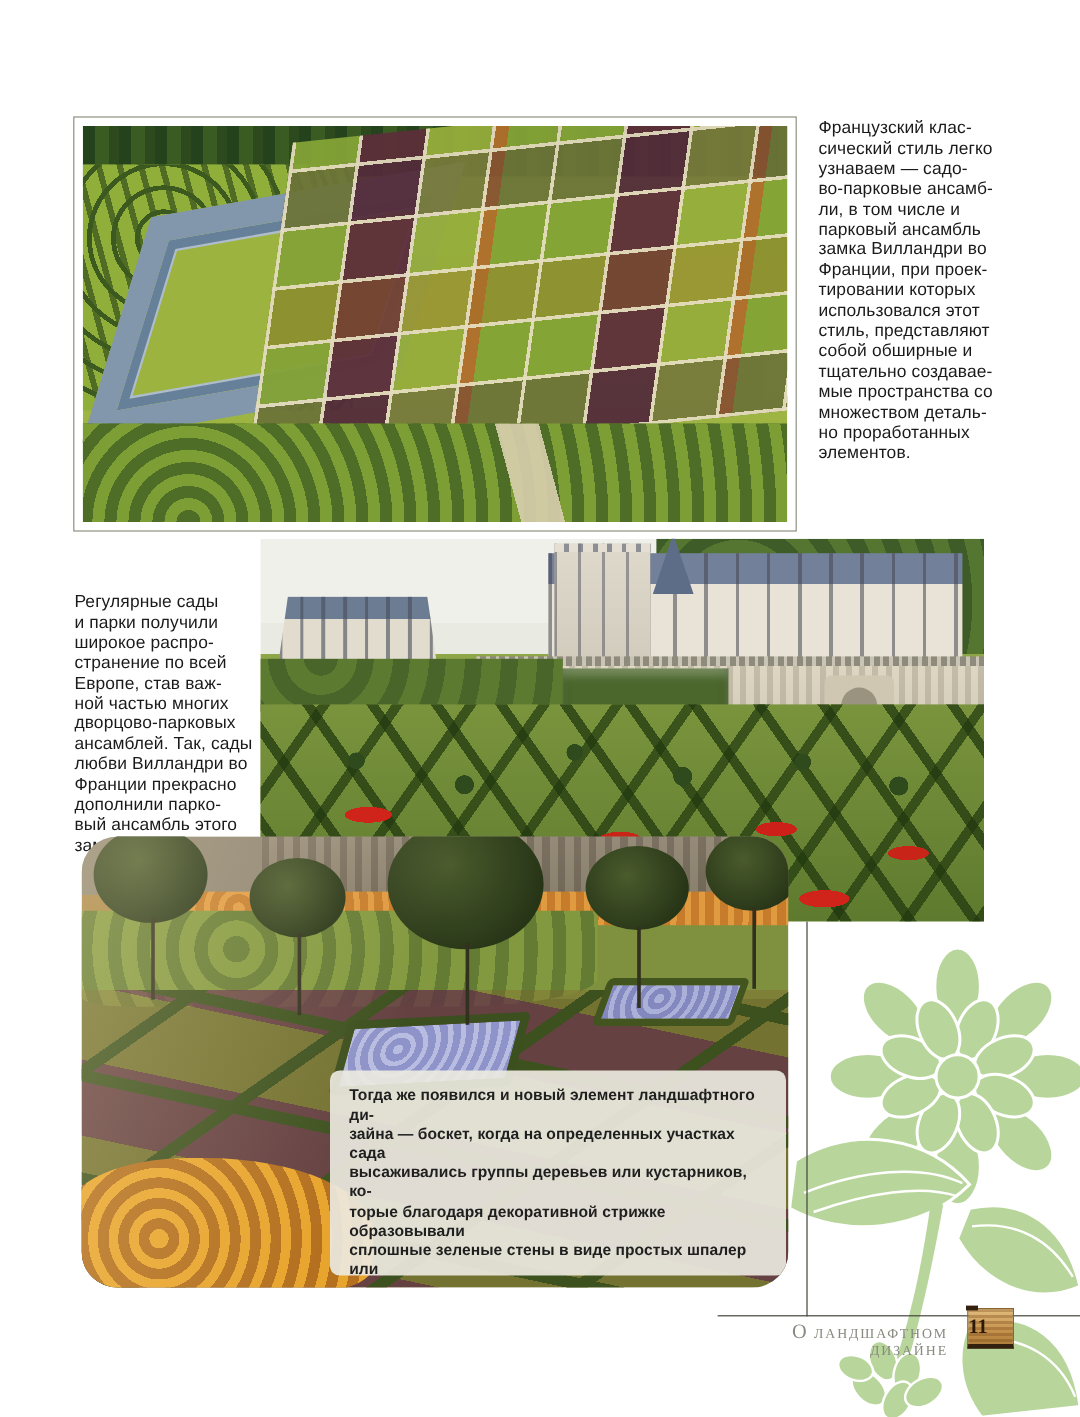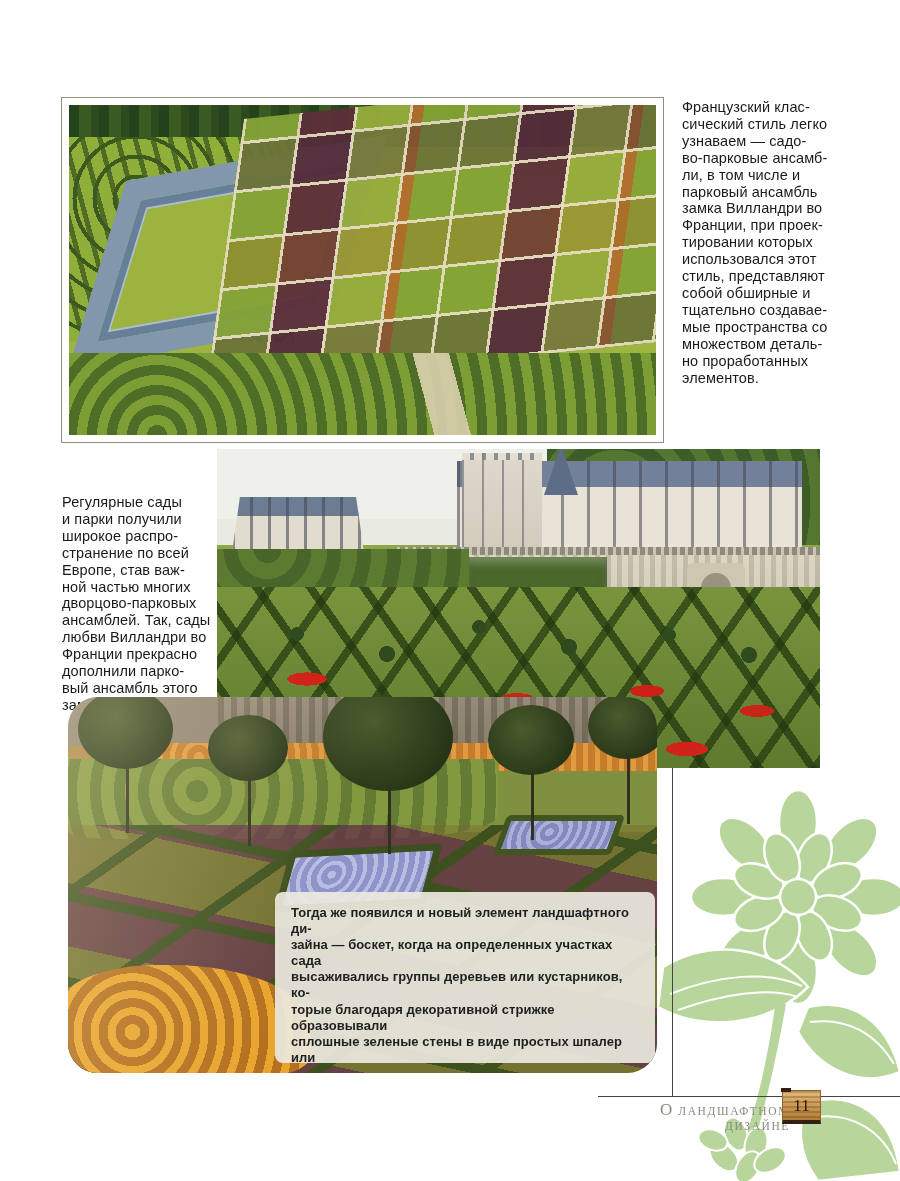--- a/index.html
+++ b/index.html
@@ -139,27 +139,27 @@
   
   .v-rule{position:absolute;left:672px;top:768px;width:1px;height:329px;background:#45453d;z-index:4;}
   .h-rule{position:absolute;left:598px;top:1096px;width:302px;height:1px;background:#45453d;z-index:4;}
   .footer-title{
     position:absolute;left:600px;top:1100px;width:190px;text-align:right;z-index:4;display:block;
     font-family:"Liberation Serif",serif;text-transform:uppercase;
     font-size:11.5px;letter-spacing:1.6px;color:#878a7e;
   }
   .footer-title::first-letter{font-size:17px;}
   .page-badge{
-    position:absolute;left:782px;top:1090px;width:37px;height:29px;z-index:5;box-sizing:content-box;
+    position:absolute;left:806px;top:1090px;width:37px;height:29px;z-index:5;box-sizing:content-box;
     border:1px solid #8a6530;border-bottom:4px solid #33200e;
     background:
       repeating-linear-gradient(180deg, rgba(110,60,15,.30) 0 2px, transparent 2px 5px),
       linear-gradient(180deg,#e2bc7d,#c5934d 60%,#b07f3c);
-    display:flex;align-items:center;justify-content:center;
-    font-family:"Liberation Serif",serif;font-size:17px;font-weight:normal;color:#2b1a0a;
+    display:flex;align-items:center;justify-content:flex-start;
+    font-family:"Liberation Serif",serif;font-size:17px;font-weight:bold;color:#2b1a0a;
   }
   .page-badge::before{content:"";position:absolute;left:-2px;top:-3px;width:10px;height:4px;background:#33200e;}
   
   .engraving{position:absolute;left:658px;top:772px;width:242px;height:409px;z-index:1;}
 </style>
 </head>
 <body>
 
 <div class="page">
 

